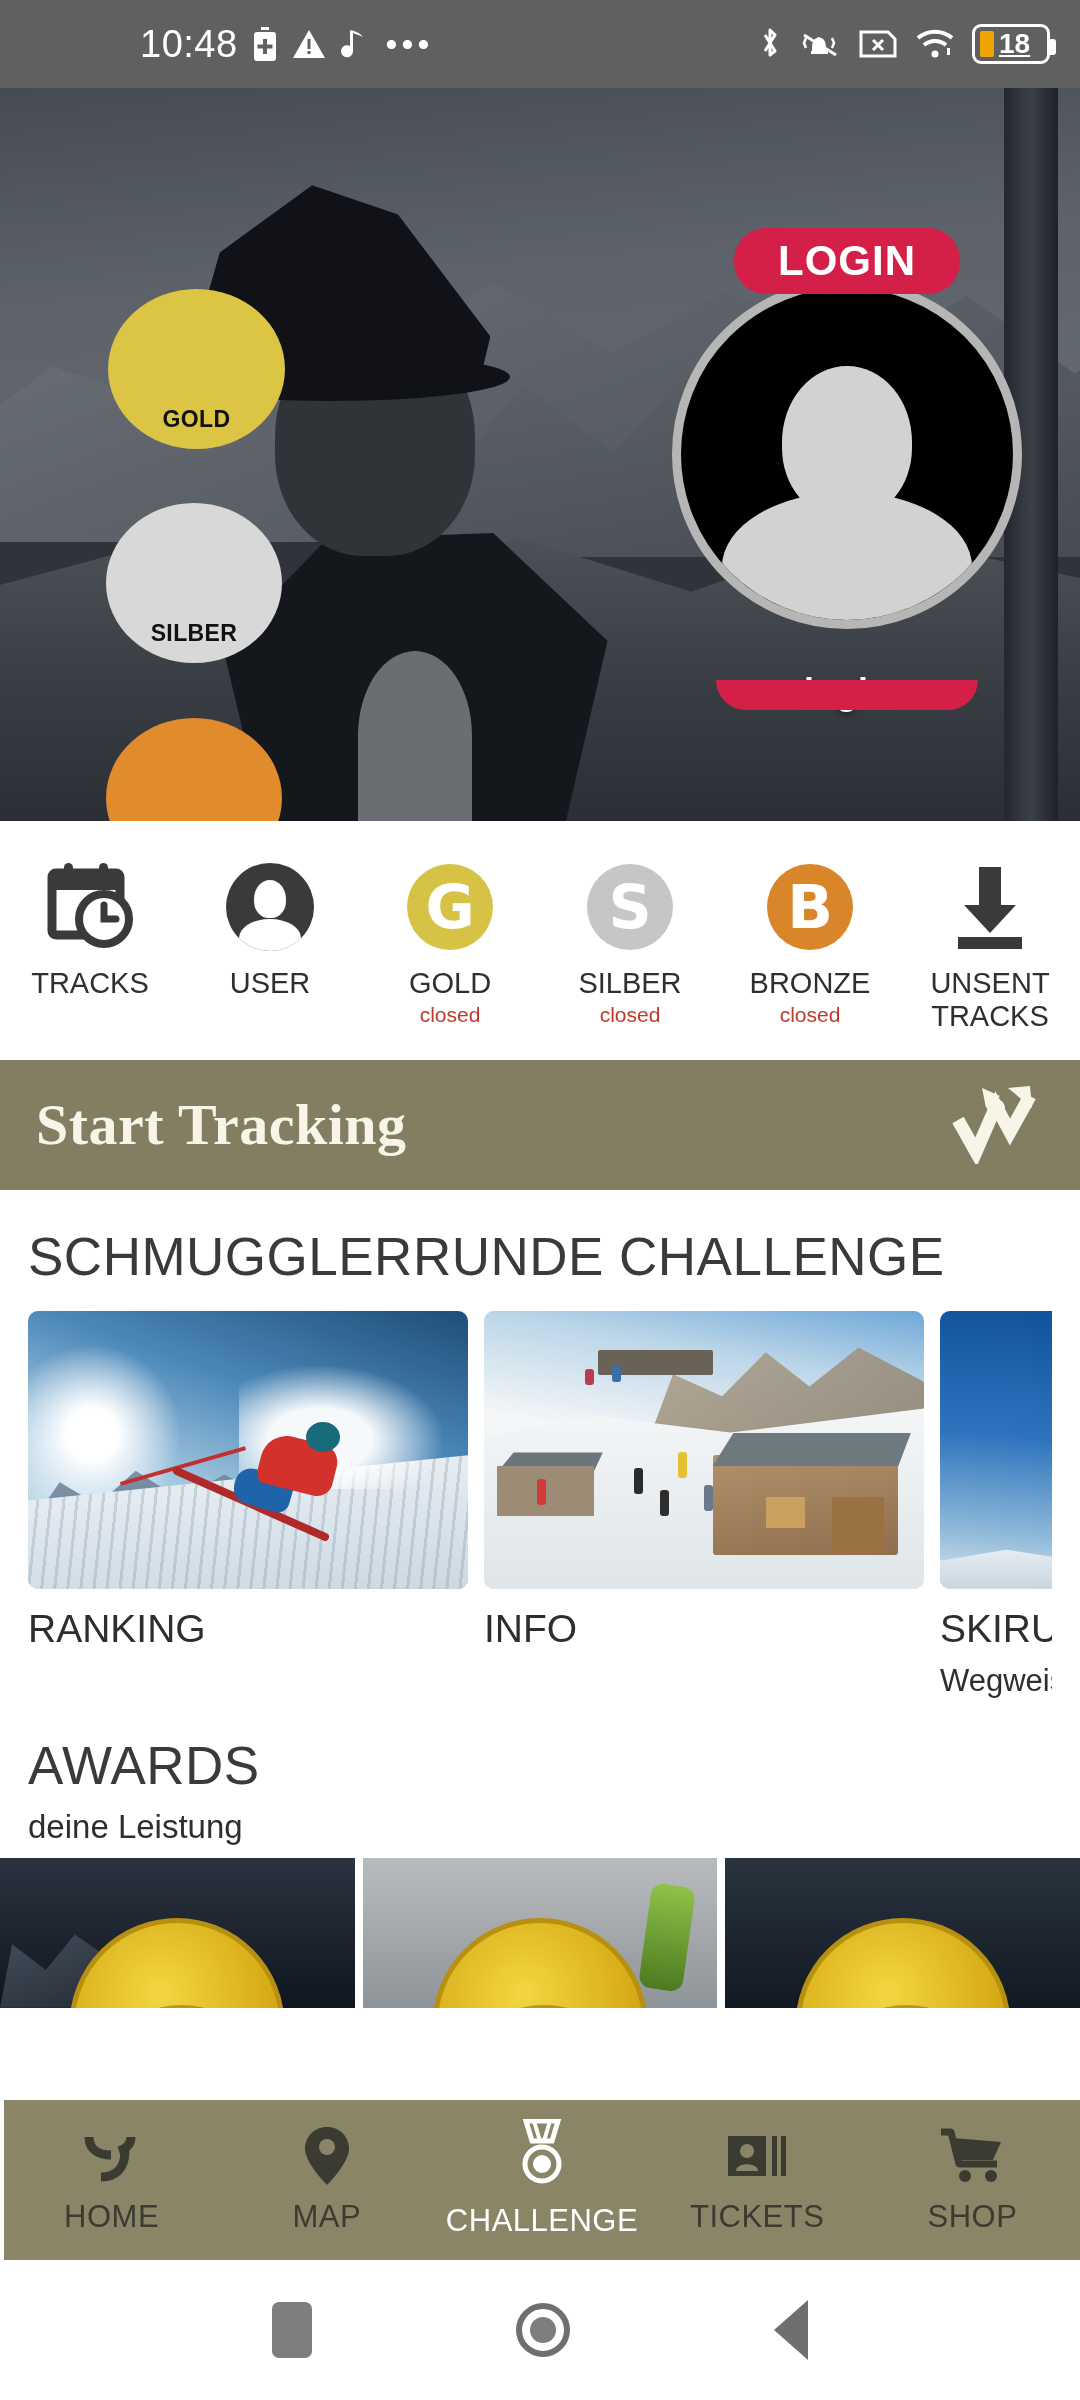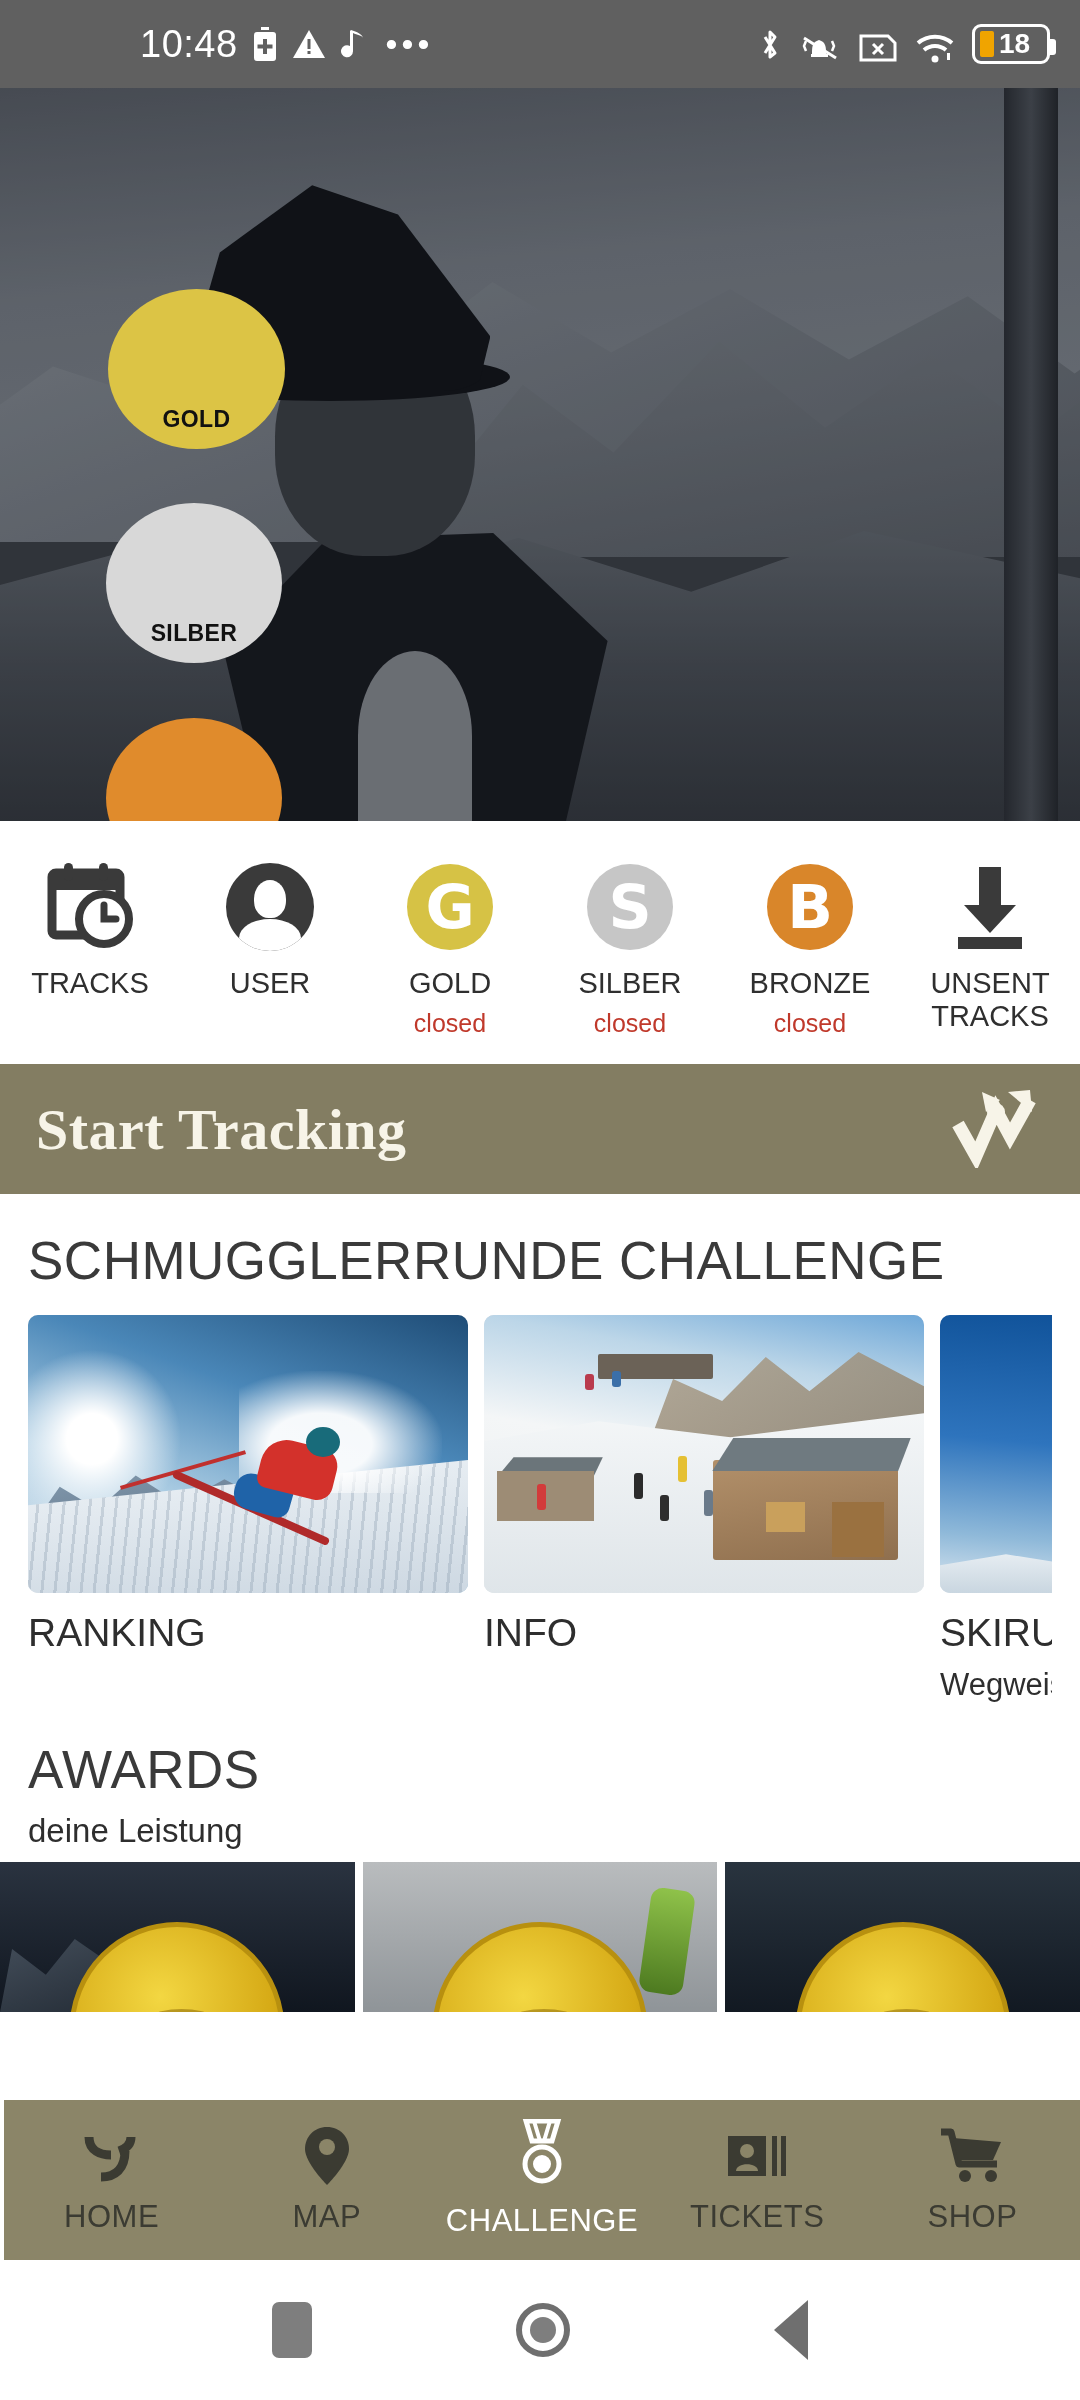--- a/index.html
+++ b/index.html
@@ -12,21 +12,21 @@
   }
 
   
   .statusbar{
     height:88px; background:#606060; color:#fff;
     display:flex; align-items:center; justify-content:space-between;
     padding:0 30px 0 140px; position:relative;
   }
   .sb-left{ display:flex; align-items:center; gap:14px; }
   .sb-time{ font-size:38px; letter-spacing:.5px; }
-  .sb-right{ display:flex; align-items:flex-end; gap:18px; }
+  .sb-right{ display:flex; align-items:center; gap:18px;text-decoration:underline; }
   .sb-ico{ display:inline-flex; align-items:center; }
   .dots{ letter-spacing:4px; font-size:34px; line-height:1; padding-left:6px; }
   .batt{
     width:78px; height:40px; border:3px solid #fff; border-radius:9px;
     display:flex; align-items:center; position:relative; padding:0 5px;
   }
   .batt:after{
     content:""; position:absolute; right:-9px; top:12px;
     width:6px; height:16px; background:#fff; border-radius:0 3px 3px 0;
   }
@@ -140,21 +140,21 @@
 
   
   .iconrow{
     background:#fff; padding:32px 0 26px; display:flex;
   }
   .icell{ flex:1; display:flex; flex-direction:column; align-items:center; }
   .icell .glyph{ height:108px; display:flex; align-items:center; justify-content:center; }
   .icell .ilabel{
     font-size:29px; color:#2f2f2f; text-align:center; line-height:1.15; margin-top:6px;
   }
-  .icell .istatus{ font-size:25px; color:#c0392b; margin-top:9px; }
+  .icell .istatus{ font-size:21px; color:#c0392b; margin-top:3px; }
   .badgecircle{
     width:86px; height:86px; border-radius:50%;
     display:flex; align-items:center; justify-content:center;
     color:#fff; font-size:60px; font-weight:bold; font-family:"DejaVu Sans", sans-serif;
   }
   .bc-gold{ background:#d6c245; }
   .bc-silber{ background:#c6c6c6; }
   .bc-bronze{ background:#d9862a; }
   .usercircle{
     width:88px; height:88px; border-radius:50%; background:#3a3a3a;
@@ -372,20 +372,29 @@
   <div class="medal m-gold">
     <span>GOLD</span>
   </div>
   <div class="medal m-silber">
     <span>SILBER</span>
   </div>
   <div class="medal m-bronze">
     
   </div>
 
+  <div class="login-wrap">
+    <div class="login-badge">LOGIN</div>
+    <div class="avatar-ring">
+      <span class="av-head"></span>
+      <span class="av-body"></span>
+    </div>
+    <div class="av-arc"></div>
+    <div class="login-caption">login</div>
+  </div>
 </div>
 
 <div class="iconrow">
 
   <div class="icell">
     <div class="glyph">
       <svg width="96" height="92" viewBox="0 0 96 92">
         <rect x="10" y="12" width="68" height="62" rx="4" fill="none" stroke="#3a3a3a" stroke-width="9"></rect>
         <rect x="10" y="12" width="68" height="17" fill="#3a3a3a"></rect>
         <rect x="22" y="2" width="9" height="18" rx="4.5" fill="#3a3a3a"></rect>

